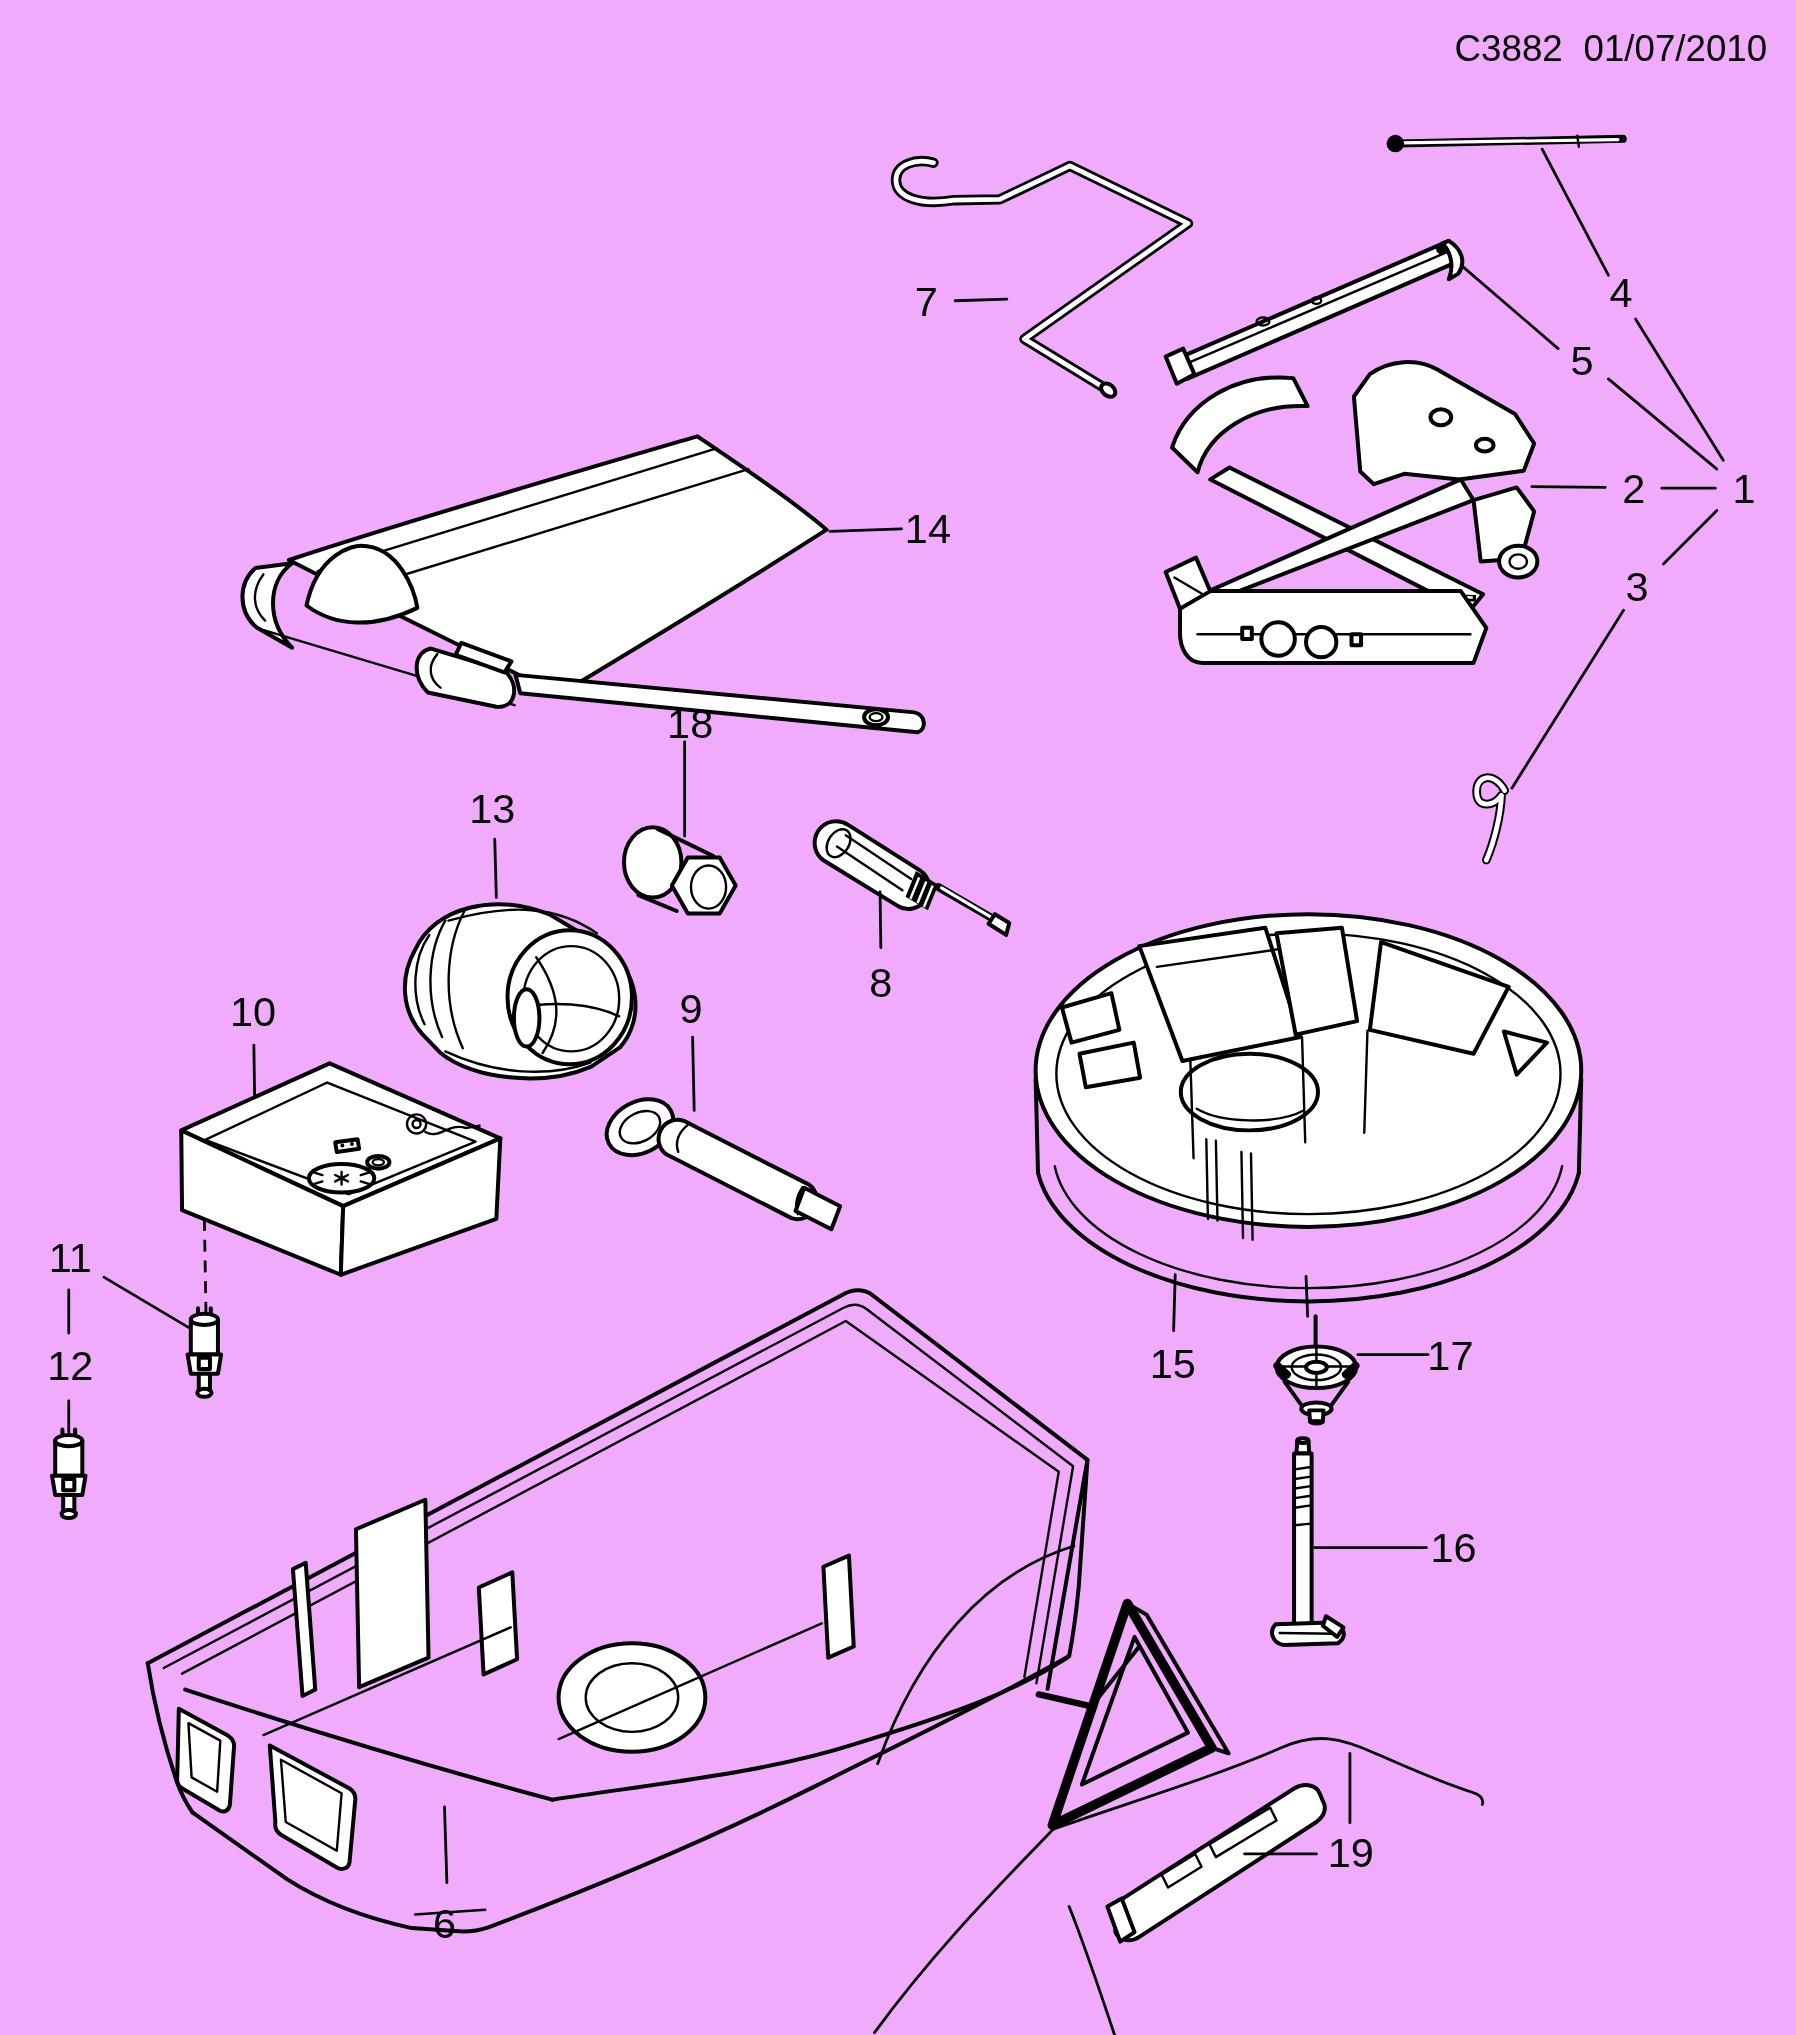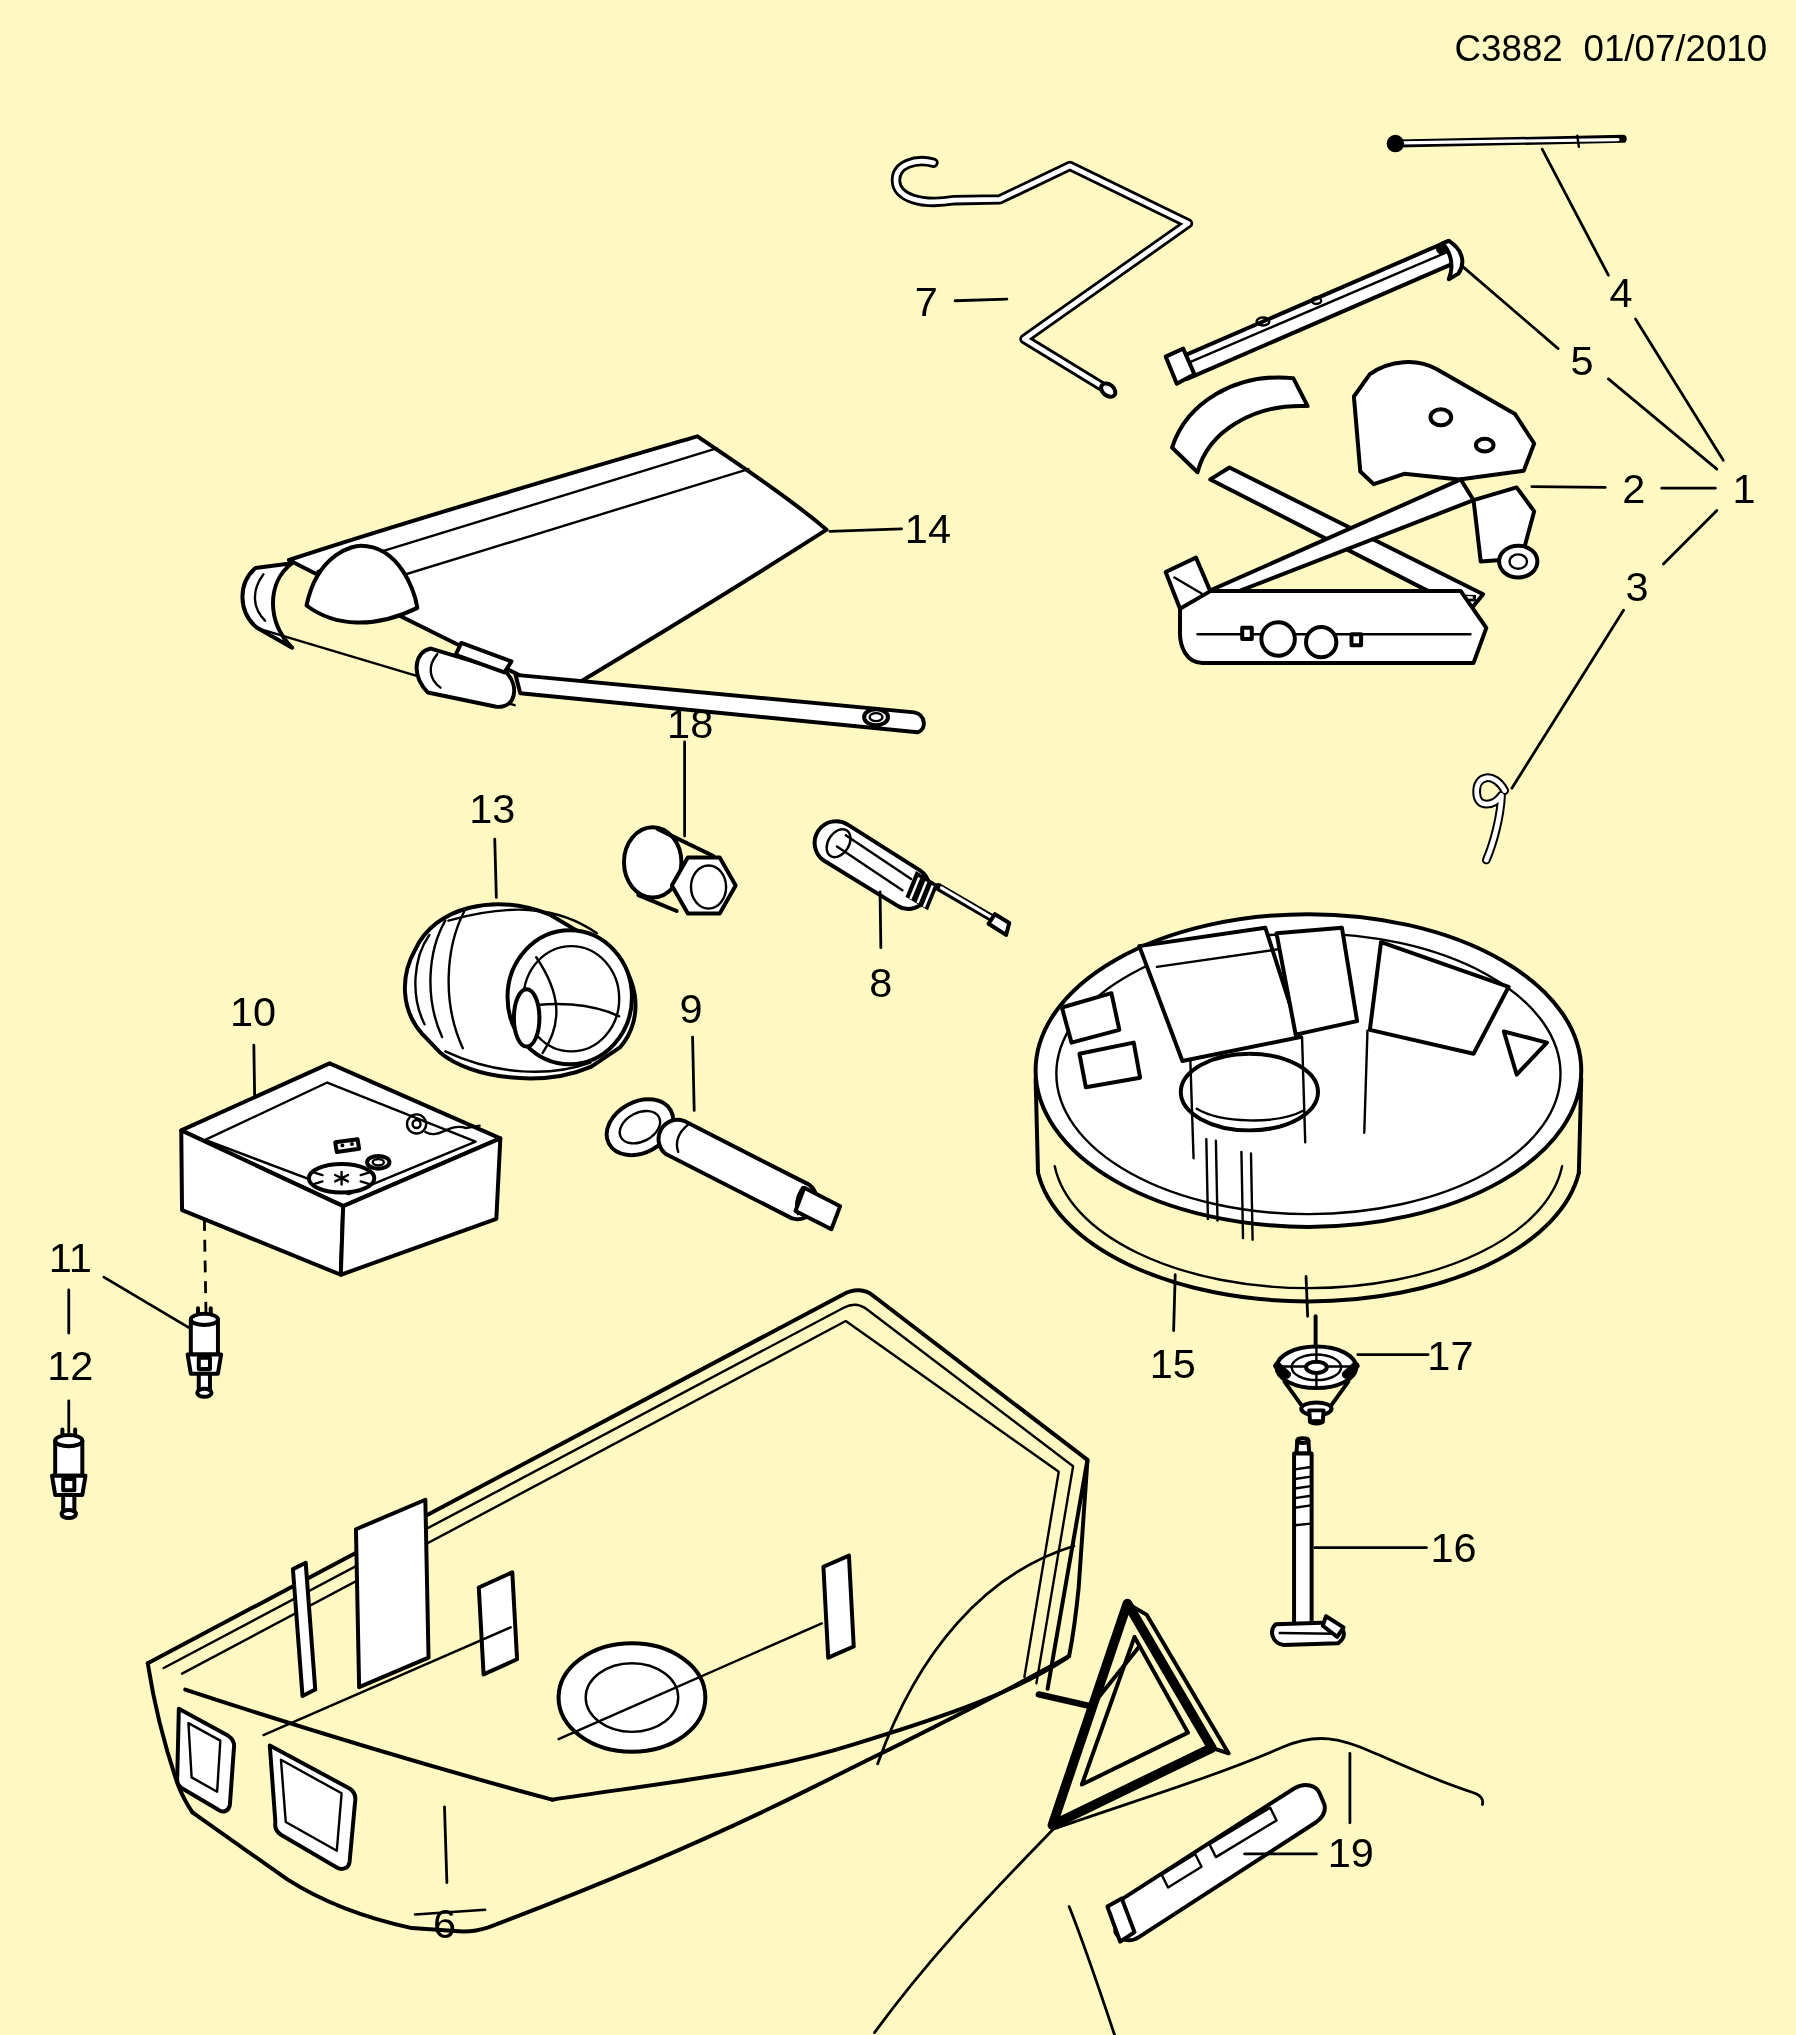--- a/index.html
+++ b/index.html
@@ -1,16 +1,16 @@
 <!DOCTYPE html>
 <html style="font-size:12.8px"><head>
 <meta charset="utf-8">
 <style>
   html,body{margin:0;padding:0;background:#ffffff;}
-  .page{width:100vw;height:100vh;max-width:100%;overflow:hidden;background:#fef9c3;
+  .page{width:100vw;height:100vh;max-width:100%;overflow:hidden;background:#f0abfc;
         font-family:"Liberation Sans", sans-serif;}
   svg{display:block;width:100%;height:100%;}
   
   .s  {fill:none;stroke:#000;stroke-width:5;stroke-linecap:round;stroke-linejoin:round;}
   .sw {fill:#fff;stroke:#000;stroke-width:5;stroke-linecap:round;stroke-linejoin:round;}
   .thin{fill:none;stroke:#000;stroke-width:3;stroke-linecap:round;stroke-linejoin:round;}
   .tube{fill:none;stroke:#000;stroke-width:13;stroke-linecap:round;stroke-linejoin:round;}
   .tubein{fill:none;stroke:#fff;stroke-width:6;stroke-linecap:round;stroke-linejoin:round;}
   .thick{fill:none;stroke:#000;stroke-width:11;stroke-linecap:round;stroke-linejoin:round;}
   .blk{fill:#000;stroke:none;}

